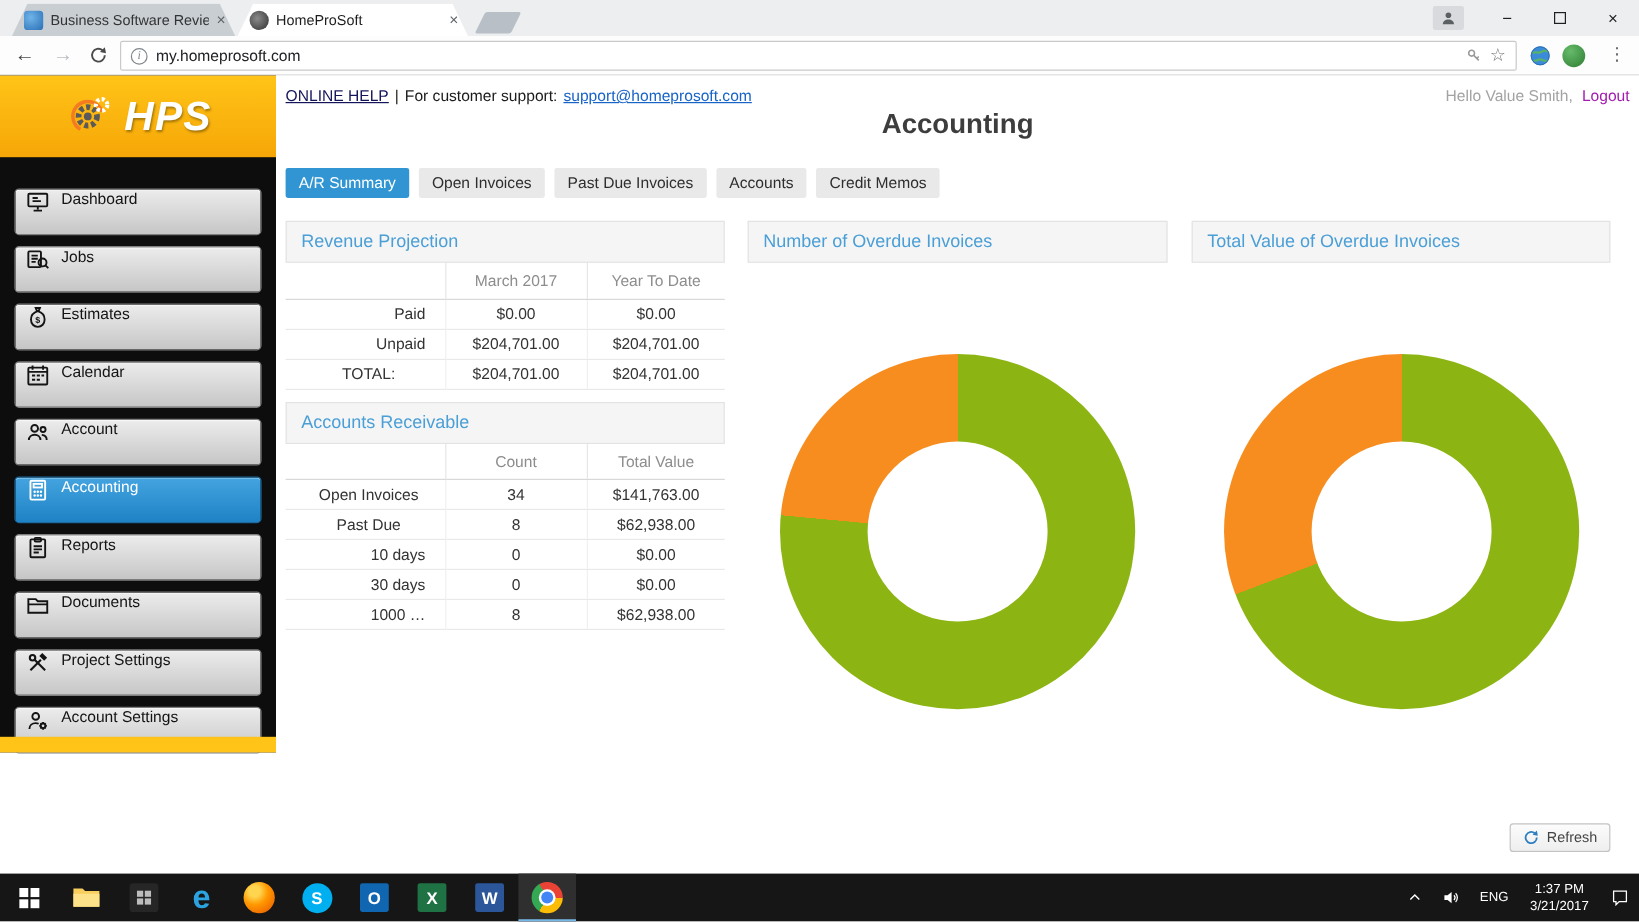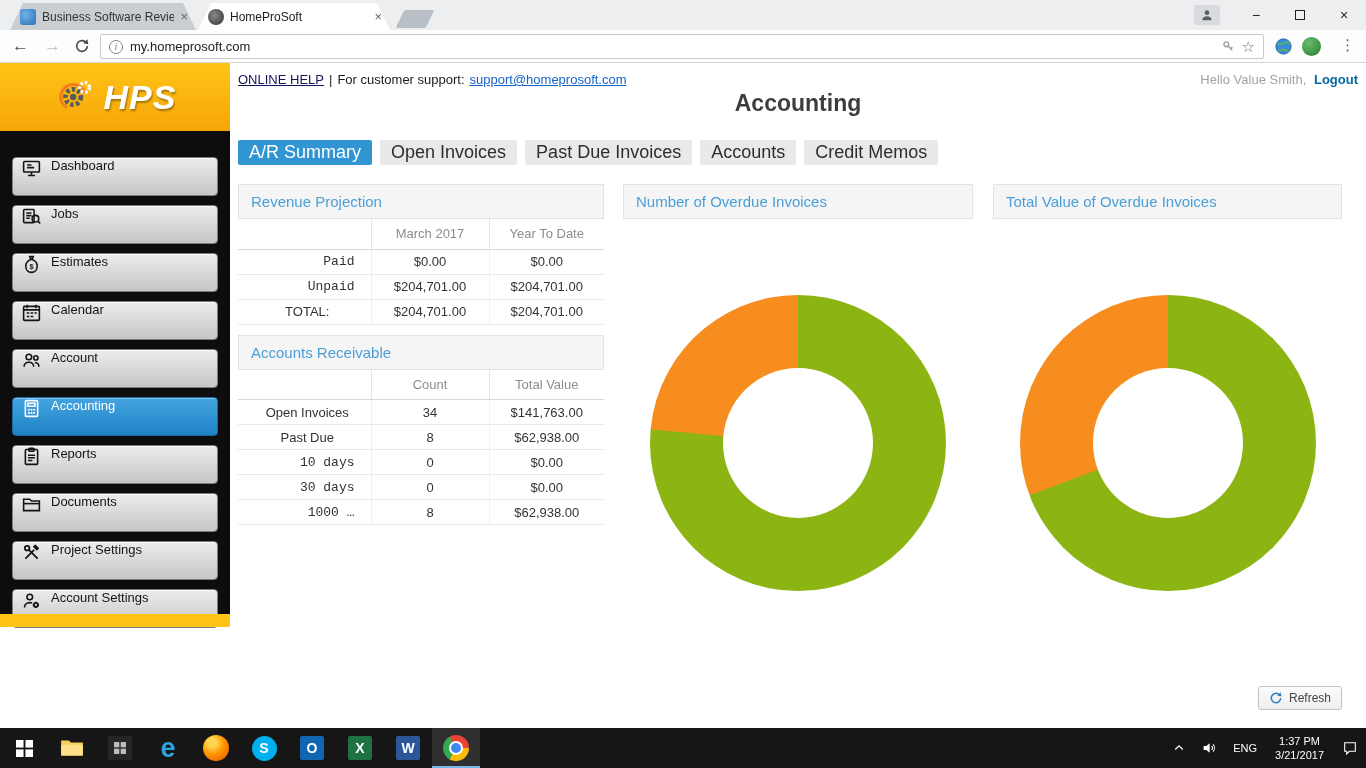--- a/index.html
+++ b/index.html
@@ -66,45 +66,45 @@
 
   
   .content { position:absolute; left:230px; top:63px; width:1136px; height:665px; background:#fff;padding-left:23px; }
   .helpbar { position:absolute; left:8px; top:9px; font-size:13px; color:#1b1b1b; }
   .help-link { color:#14145a; text-decoration:underline; }
   .sep { margin:0 5px; }
   .support-label { margin-right:5px; }
   .email-link { color:#1863c6; text-decoration:underline; }
   .greeting { position:absolute; right:8px; top:9px; font-size:13px; }
   .hello { color:#a3a3a3; }
-  .logout { color:#0369a1; font-weight:bold; margin-left:4px; }
+  .logout { color:#a21caf; font-weight:normal; margin-left:4px; }
   .page-title { position:absolute; left:0; top:27px; width:100%; text-align:center; font-size:23px;
                 font-weight:bold; color:#3d3d3d; }
   .artabs { position:absolute; left:8px; top:77px; display:flex; gap:8px; }
   .artab { height:25px; line-height:25px; padding:0 11px; background:#e9e9ea; color:#2e2e2e;
-           font-size:18px; border-radius:2px; white-space:nowrap; }
+           font-size:13px; border-radius:2px; white-space:nowrap; }
   .artab.active { background:#3095d2; color:#fff; }
 
   .panel { position:absolute; top:121px; }
   .panel.leftp  { left:8px;  width:366px; }
   .panel.midp   { left:393px; width:350px; }
   .panel.rightp { left:763px; width:349px; }
   .panel-h { height:35px; background:#f5f5f6; border:1px solid #e3e3e4; color:#4a9fd6; font-size:15px;
              line-height:33px; padding-left:12px; }
   .panel-h.second { margin-top:10px; }
 
   table.mini { width:100%; border-collapse:collapse; font-size:13px; color:#333; table-layout:fixed; }
   table.mini th { height:30px; font-weight:normal; color:#8d8d8d; text-align:center;
                   border-bottom:1px solid #d8d8d8; border-left:1px solid #e6e6e6; }
   table.mini th:first-child { border-left:none; }
   table.mini td { height:25px; text-align:center; border-bottom:1px solid #e9e9e9;
                   border-left:1px solid #f0f0f0; }
   table.mini td:first-child { border-left:none; }
   td.lbl { text-align:left; padding-left:6px; }
-  td.lbl.r { text-align:right; padding-right:16px;font-family:Liberation Mono, monospace; }
+  td.lbl.r { text-align:right; padding-right:16px; }
   tr.total-row td { border-top:1px solid #d2d2d2; }
 
   .donut { position:relative; width:296px; height:296px; border-radius:50%; margin:76px auto 0 auto; }
   .donut .hole { position:absolute; inset:73px; background:#fff; border-radius:50%; }
 
   .refresh-btn { position:absolute; top:623px; right:24px; height:24px; display:flex; align-items:center;
                  gap:6px; padding:0 10px; background:linear-gradient(#fcfcfc,#eeeeee);
                  border:1px solid #c3c3c3; border-radius:3px; font-size:12px; color:#444; }
 
   

